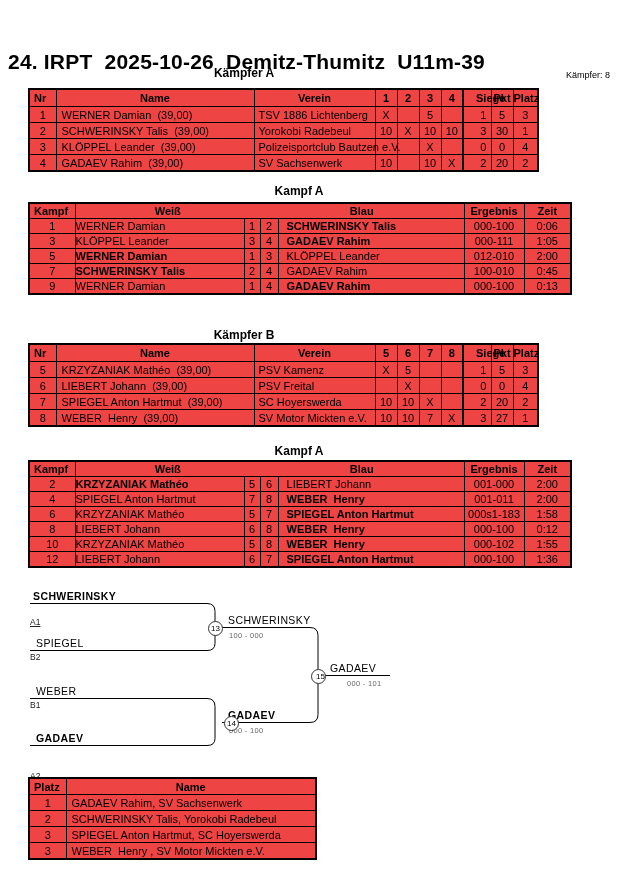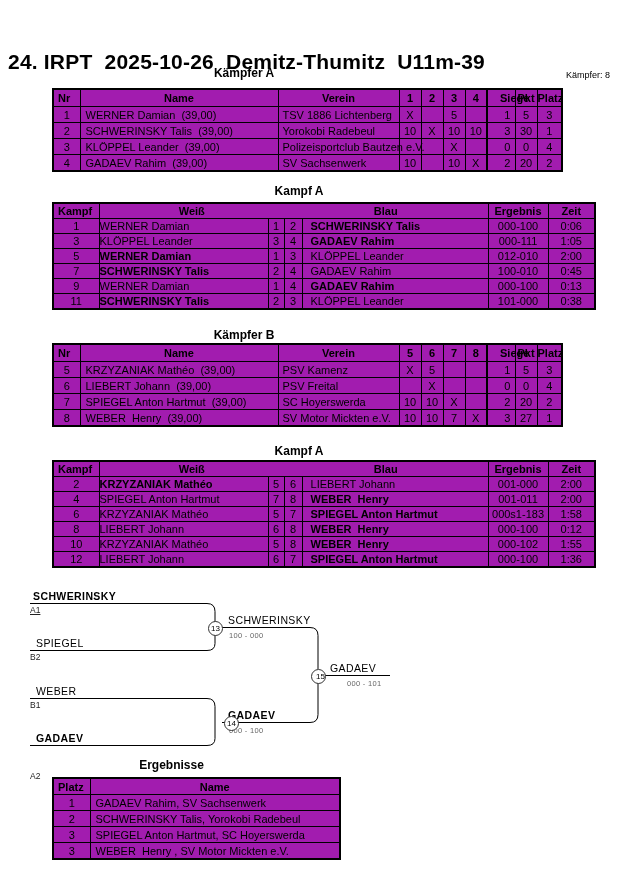--- a/index.html
+++ b/index.html
@@ -2,21 +2,21 @@
 <html><head>
 <meta charset="utf-8">
 <style>
   html,body{margin:0;padding:0;background:#e8e8e8;}
   #page{position:relative;width:630px;height:891px;background:#ffffff;
         font-family:"Liberation Sans","DejaVu Sans",sans-serif;color:#000;overflow:hidden;margin:0 auto;}
   .abs{position:absolute;}
   .title{top:50px;left:8px;width:630px;text-align:left;font-size:21px;font-weight:bold;white-space:pre;letter-spacing:0.2px;}
   .sechead{font-size:12px;font-weight:bold;text-align:center;white-space:pre;}
   .count{font-size:9px;text-align:right;}
-  table{border-collapse:collapse;table-layout:fixed;position:absolute;background:#a21caf;margin-left:24px;}
+  table{border-collapse:collapse;table-layout:fixed;position:absolute;background:#ef4444;}
   table{border:2px solid #000;}
   th,td{border:1px solid #000;padding:0;font-size:11px;overflow:visible;white-space:pre;vertical-align:middle;}
   th{font-weight:bold;text-align:center;}
   td{text-align:center;}
   .kaempfer th{height:16px;}
   .kaempfer td{height:15px;}
   .kampf th{height:14px;}
   .kampf td{height:14px;}
   .erg th{height:15px;}
   .erg td{height:15px;}
@@ -183,29 +183,20 @@
     </tr>
     <tr>
       <td>9</td>
       <td class="wname">WERNER Damian</td>
       <td>1</td>
       <td>4</td>
       <td class="bname b">GADAEV Rahim</td>
       <td>000-100</td>
       <td>0:13</td>
     </tr>
-    <tr>
-      <td>11</td>
-      <td class="wname b">SCHWERINSKY Talis</td>
-      <td>2</td>
-      <td>3</td>
-      <td class="bname">KLÖPPEL Leander</td>
-      <td>101-000</td>
-      <td>0:38</td>
-    </tr>
   </tbody>
     </table>
 
   <div class="abs sechead" style="top:328px;left:0;width:488px;">Kämpfer B</div>
 
   <table class="kaempfer" style="top:343px;left:28px;width:509px;">
     <colgroup>
         <col style="width:27px">
         <col style="width:198px">
         <col style="width:121px">
@@ -360,42 +351,41 @@
 
   <div id="bracket" class="abs">
     <svg width="630" height="180" viewBox="0 0 630 180">
       <path d="M 30 18.5 H 207 Q 215 18.5 215 26.5 V 58.5 Q 215 65.5 207 65.5 H 30" fill="none" stroke="#000" stroke-width="1"></path>
       <path d="M 30 113.5 H 207 Q 215 113.5 215 121.5 V 153.5 Q 215 160.5 207 160.5 H 30" fill="none" stroke="#000" stroke-width="1"></path>
       <path d="M 222 42.5 H 310 Q 318 42.5 318 50.5 V 84" fill="none" stroke="#000" stroke-width="1"></path>
       <path d="M 222 137.5 H 310 Q 318 137.5 318 129.5 V 96" fill="none" stroke="#000" stroke-width="1"></path>
       <path d="M 325 90.5 H 390" fill="none" stroke="#000" stroke-width="1"></path>
     </svg>
     <div class="bk-name b" style="left:33px;top:5px;">SCHWERINSKY</div>
-    <div class="bk-seed" style="left:30px;top:20px;text-decoration:underline;">A1</div>
+    <div class="bk-seed" style="left:30px;top:32px;text-decoration:underline;">A1</div>
     <div class="bk-name" style="left:36px;top:52px;">SPIEGEL</div>
     <div class="bk-seed" style="left:30px;top:67px;">B2</div>
     <div class="bk-name" style="left:36px;top:100px;">WEBER</div>
     <div class="bk-seed" style="left:30px;top:115px;">B1</div>
     <div class="bk-name b" style="left:36px;top:147px;">GADAEV</div>
     <div class="bk-seed" style="left:30px;top:162px;margin-top:24px;">A2</div>
 
     <div class="bk-node" style="left:208px;top:36px;">13</div>
     <div class="bk-name" style="left:228px;top:29px;">SCHWERINSKY</div>
     <div class="bk-score" style="left:229px;top:46px;">100 - 000</div>
 
     <div class="bk-node" style="left:224px;top:131px;">14</div>
     <div class="bk-name b" style="left:228px;top:124px;">GADAEV</div>
     <div class="bk-score" style="left:229px;top:141px;">000 - 100</div>
 
     <div class="bk-node" style="left:311px;top:84px;text-align:right;">15</div>
     <div class="bk-name" style="left:330px;top:77px;">GADAEV</div>
     <div class="bk-score" style="left:331px;top:94px;padding-left:16px;">000 - 101</div>
   </div>
 
-  <div class="abs sechead" style="top:758px;left:0;width:343px;">Ergebnisse</div>
 
   <table class="erg" style="top:777px;left:28px;width:287px;">
     <colgroup>
         <col style="width:37px">
         <col style="width:250px">
       </colgroup>
     <tbody>
         <tr>
       <th class="tl2">Platz</th>
       <th>Name</th>

